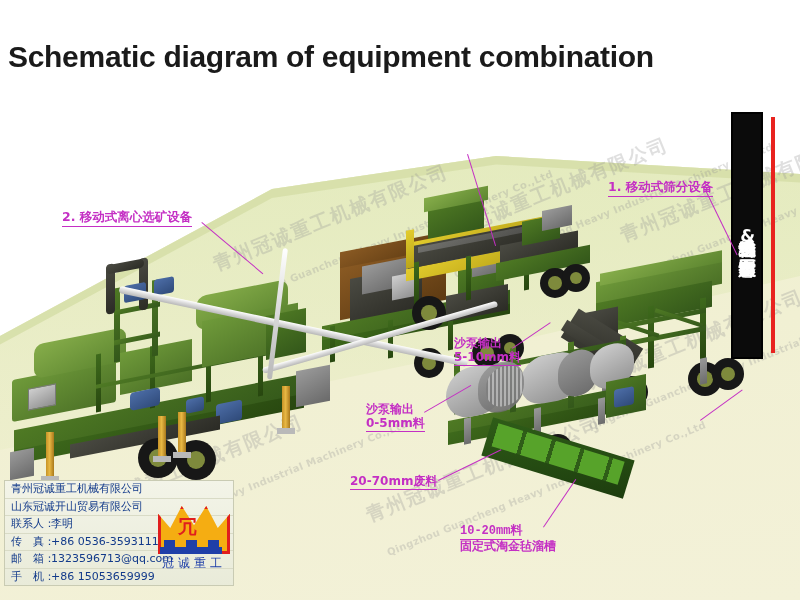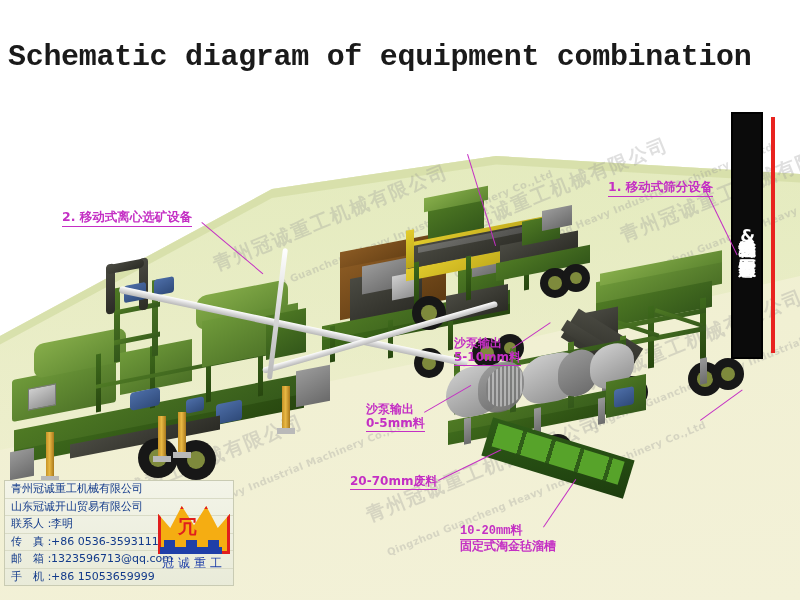--- a/index.html
+++ b/index.html
@@ -24,21 +24,21 @@
   .ground-edge{
     position:absolute;left:0;top:0;width:800px;height:600px;
     clip-path:polygon(0% 56%, 34% 31.5%, 62% 26%, 100% 29%, 100% 30.4%, 62% 27.4%, 34% 33%, 0% 57.4%);
     background:#d6dfa8;opacity:.9;
   }
 
   
   .title{
     position:absolute;left:8px;top:40px;
     font-size:30px;font-weight:bold;color:#1a1a1a;letter-spacing:-.3px;
-    font-family:Liberation Mono, monospace;
+    font-family:Liberation Sans, sans-serif;
     white-space:nowrap;
   }
 
   
   .vbanner{
     position:absolute;left:731px;top:112px;width:28px;height:243px;
     background:#0b0b0b;border:2px solid #000;
     display:flex;align-items:center;justify-content:center;
   }
   .vbanner span{

